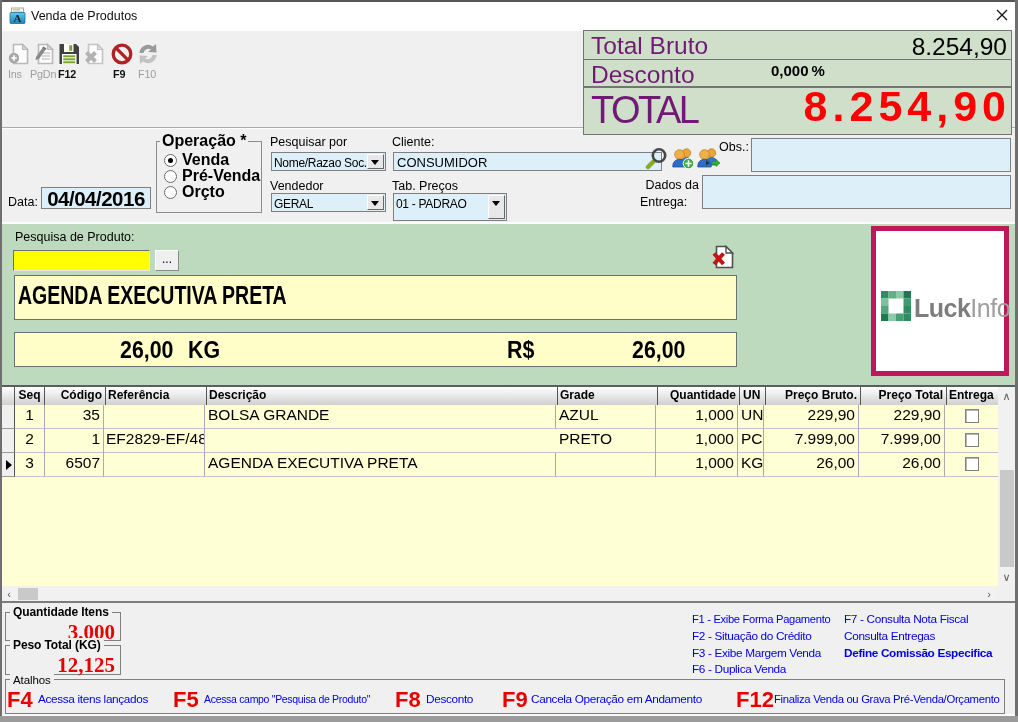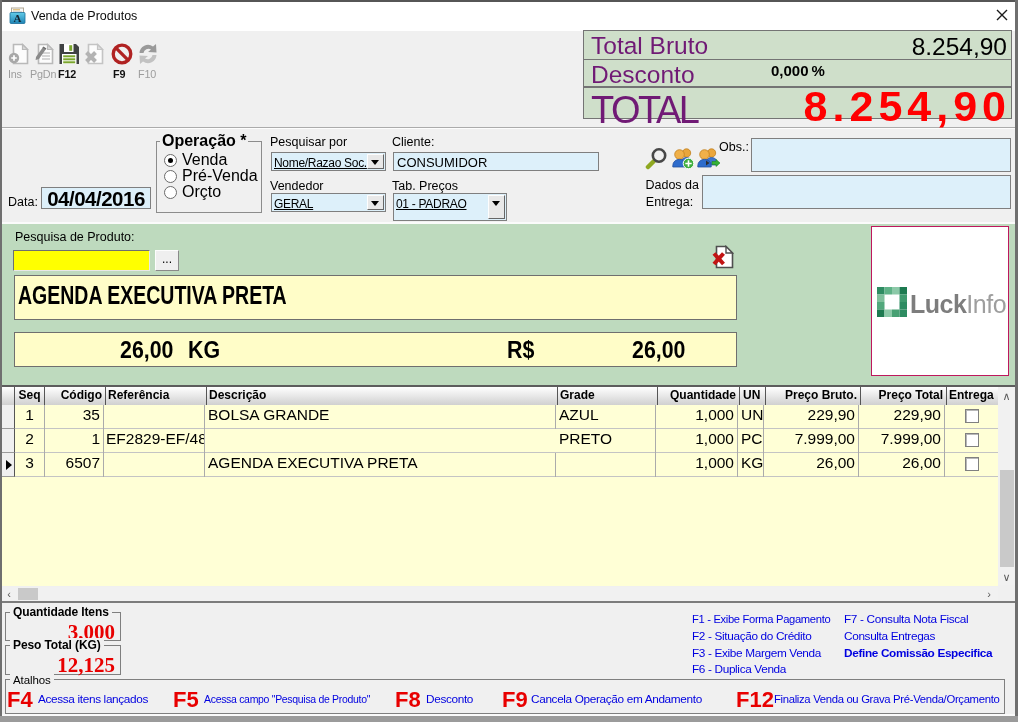--- a/index.html
+++ b/index.html
@@ -16,38 +16,38 @@
 
 #titlebar { left:2px; top:2px; width:1013px; height:29px; background:#ffffff; }
 #title-text { left:31px; top:9px; font-size:12.5px; color:#0d0d0d; }
 
 .tlab { top:68px; font-size:10.8px; color:#9d9d9d; letter-spacing:-0.2px; }
 .tlab.on { color:#111; font-weight:bold; }
 
 .tp { background:#cfdfca; border:1px solid #747474; }
 #tp1 { left:583px; top:30px; width:429px; height:30px; }
 #tp2 { left:583px; top:59px; width:429px; height:28px; }
-#tp3 { left:583px; top:87px; width:429px; height:32px; }
+#tp3 { left:583px; top:87px; width:429px; height:48px; }
 .tp .l { position:absolute; left:7px; color:#701a75; }
 #tp1 .l,#tp2 .l { font-size:24.5px; top:1px; }
 #tp1 .r { position:absolute; right:4px; top:2px; font-size:24.5px; }
 #tp2 .m { position:absolute; left:187px; top:2px; font-size:15px; font-weight:bold; }
 #tp3 .l { font-size:38px; top:1px; letter-spacing:-2.5px; }
 #tp3 .r { position:absolute; right:0px; top:-6px; font-size:43px; font-weight:bold; color:#ff0000; letter-spacing:5px; }
 
 .lab { font-size:12.5px; color:#000; }
 .inp { background:#ddf0fa; border:1px solid #7f7f7f; }
 #gb-oper { left:156px; top:141px; width:106px; height:72px; border:1px solid #8c8c8c; }
 #gb-oper-lab2 { left:160px; top:132px; background:#f0f0f0; font-weight:bold; font-size:16px; padding:0 2px; }
 .radio { width:13px; height:13px; border-radius:50%; background:#fff; border:1px solid #6b6b6b; }
 .radio.sel::after { content:""; position:absolute; left:3px; top:3px; width:5px; height:5px; border-radius:50%; background:#000; }
-.rlab { font-weight:normal; font-size:16px; }
+.rlab { font-weight:bold; font-size:16px; }
 
 .combo { background:#ddf0fa; border:1px solid #7f7f7f; }
-.combo .t { position:absolute; left:2px; top:3px; font-size:12px; letter-spacing:-0.3px;text-decoration:underline; }
+.combo .t { position:absolute; left:2px; top:3px; font-size:12px; letter-spacing:-0.3px; }
 .cbtn { position:absolute; right:1px; top:1px; bottom:1px; width:17px; background:#e8e8e8; border:1px solid #999; border-top-color:#fdfdfd; border-left-color:#fdfdfd; border-bottom-color:#666; border-right-color:#666; }
 .cbtn::after { content:""; position:absolute; left:3px; top:5px; width:0; height:0; border:4px solid transparent; border-top:5px solid #000; }
 
 #green { left:2px; top:224px; width:1013px; height:161px; background:#bedabe; }
 .ybar { position:absolute; background:#fffdc8; border:1px solid #6f6f6f; }
 
 #grid-top { left:0; top:385px; width:1018px; height:2px; background:#5d5d5d; }
 #ghead { left:2px; top:387px; width:996px; height:18px; background:linear-gradient(#ffffff,#d0d0d0); }
 .hc { position:absolute; top:0; height:18px; font-weight:bold; font-size:12px; border-right:1px solid #555; line-height:17px; }
 .gr { position:absolute; height:24px; background:#ffffd6; }
@@ -155,21 +155,21 @@
   <div class="abs rlab" style="left:182px;top:167px;">Pré-Venda</div>
   <div class="abs radio" style="left:164px;top:186px;"></div>
   <div class="abs rlab" style="left:182px;top:183px;">Orçto</div>
 
   <div class="abs lab" style="left:270px;top:135px;">Pesquisar por</div>
   <div class="abs combo" style="left:271px;top:152px;width:115px;height:19px;">
       <div class="t">Nome/Razao Soc.</div>
       <div class="cbtn"></div>
     </div>
   <div class="abs lab" style="left:392px;top:135px;">Cliente:</div>
-  <div class="abs inp" style="left:393px;top:152px;width:206px;height:19px;font-size:13px;padding:2px 0 0 3px;">CONSUMIDOR</div>
+  <div class="abs inp" style="left:393px;top:152px;width:269px;height:19px;font-size:13px;padding:2px 0 0 3px;">CONSUMIDOR</div>
   <div class="abs lab" style="left:270px;top:179px;">Vendedor</div>
   <div class="abs combo" style="left:271px;top:193px;width:115px;height:19px;">
       <div class="t">GERAL</div>
       <div class="cbtn"></div>
     </div>
   <div class="abs lab" style="left:392px;top:179px;">Tab. Preços</div>
   <div class="abs combo" style="left:393px;top:193px;width:114px;height:28px;">
       <div class="t">01 - PADRAO</div>
       <div class="cbtn"></div>
     </div>
@@ -190,21 +190,21 @@
     <circle cx="15.5" cy="6" r="4.2" fill="#eaa63c" stroke="#c07f1d" stroke-width="0.8"></circle>
     <path d="M9.5,16 a6,5.5 0 0 1 12,0 v2 h-12 z" fill="#3a74cf" stroke="#2a59a8" stroke-width="0.8"></path>
     <circle cx="8.5" cy="7.5" r="4.8" fill="#f0b049" stroke="#c07f1d" stroke-width="0.8"></circle>
     <path d="M1.8,18.5 a6.7,6.2 0 0 1 13.4,0 v1.5 h-13.4 z" fill="#2e6ccc" stroke="#24519e" stroke-width="0.8"></path>
     <path d="M10,13.5 l3.5,2.5 -3.5,2.5 z" fill="#2f2f2f"></path>
     <path d="M16,14.5 h4 v-2 l4,3.5 -4,3.5 v-2 h-4 z" fill="#35b135" stroke="#1f8a1f" stroke-width="0.6"></path>
   </svg>
   <div class="abs lab" style="left:719px;top:140px;">Obs.:</div>
   <div class="abs inp" style="left:751px;top:138px;width:260px;height:34px;"></div>
   <div class="abs lab" style="left:640px;top:178px;width:59px;text-align:right;">Dados da</div>
-  <div class="abs lab" style="left:640px;top:195px;width:59px;text-align:center;">Entrega:</div>
+  <div class="abs lab" style="left:640px;top:195px;width:59px;text-align:left;">Entrega:</div>
   <div class="abs inp" style="left:702px;top:175px;width:309px;height:34px;"></div>
 
   <div class="abs" style="left:2px;top:222px;width:1013px;height:2px;background:#fbfbfb;"></div>
   <div class="abs" id="green"></div>
   <div class="abs lab" style="left:15px;top:230px;">Pesquisa de Produto:</div>
   <div class="abs" style="left:13px;top:250px;width:137px;height:21px;background:#ffff00;border:1px solid #6f6f6f;border-bottom-color:#e8e8e8;border-right-color:#e8e8e8;"></div>
   <div class="abs" style="left:155px;top:250px;width:24px;height:21px;background:#efefef;border:1px solid #8a8a8a;border-top-color:#fdfdfd;border-left-color:#fdfdfd;font-size:12px;text-align:center;line-height:16px;">...</div>
   <svg class="abs" style="left:711px;top:245px;" width="23" height="24" viewBox="0 0 23 24">
     <path d="M5.5,1.5 h9.5 l6.5,6.5 v14.5 h-16 z" fill="#ffffff" stroke="#4f4f4f" stroke-width="1.6"></path>
     <path d="M15,1.5 l6.5,6.5 h-6.5 z" fill="#ffffff" stroke="#4f4f4f" stroke-width="1.4"></path>
@@ -212,21 +212,21 @@
   </svg>
   <div class="ybar" style="left:14px;top:275px;width:723px;height:45px;">
       <span style="position:absolute;left:3px;top:4px;font-weight:bold;font-size:26px;transform:scaleX(0.75);transform-origin:0 0;white-space:nowrap;">AGENDA EXECUTIVA PRETA</span>
     </div>
   <div class="ybar" style="left:14px;top:332px;width:723px;height:35px;font-weight:bold;font-size:24px;">
     <span class="abs" style="left:105px;top:3px;transform:scaleX(0.89);transform-origin:0 0;">26,00</span>
     <span class="abs" style="left:173px;top:3px;transform:scaleX(0.89);transform-origin:0 0;">KG</span>
     <span class="abs" style="left:492px;top:3px;transform:scaleX(0.89);transform-origin:0 0;">R$</span>
     <span class="abs" style="left:617px;top:3px;transform:scaleX(0.89);transform-origin:0 0;">26,00</span>
   </div>
-  <div class="abs" id="lucky" style="left:871px;top:226px;width:138px;height:150px;background:#fff;border:1px solid #be185d;">
+  <div class="abs" id="lucky" style="left:871px;top:226px;width:138px;height:150px;background:#fff;border:5px solid #be185d;">
     <svg style="position:absolute;left:5px;top:60px;" width="30" height="30" viewBox="0 0 30 30">
       <rect x="0" y="0" width="7.5" height="7.5" fill="#2e8c62"></rect>
         <rect x="7.5" y="0" width="7.5" height="7.5" fill="#5fb287"></rect>
         <rect x="15" y="0" width="7.5" height="7.5" fill="#8cc9a8"></rect>
         <rect x="22.5" y="0" width="7.5" height="7.5" fill="#1d7a50"></rect>
       <rect x="0" y="7.5" width="7.5" height="7.5" fill="#7fc09c"></rect>
         <rect x="22.5" y="7.5" width="7.5" height="7.5" fill="#3f9a6e"></rect>
       <rect x="0" y="15" width="7.5" height="7.5" fill="#52a87c"></rect>
         <rect x="22.5" y="15" width="7.5" height="7.5" fill="#2e8c62"></rect>
       <rect x="0" y="22.5" width="7.5" height="7.5" fill="#1d7a50"></rect>

